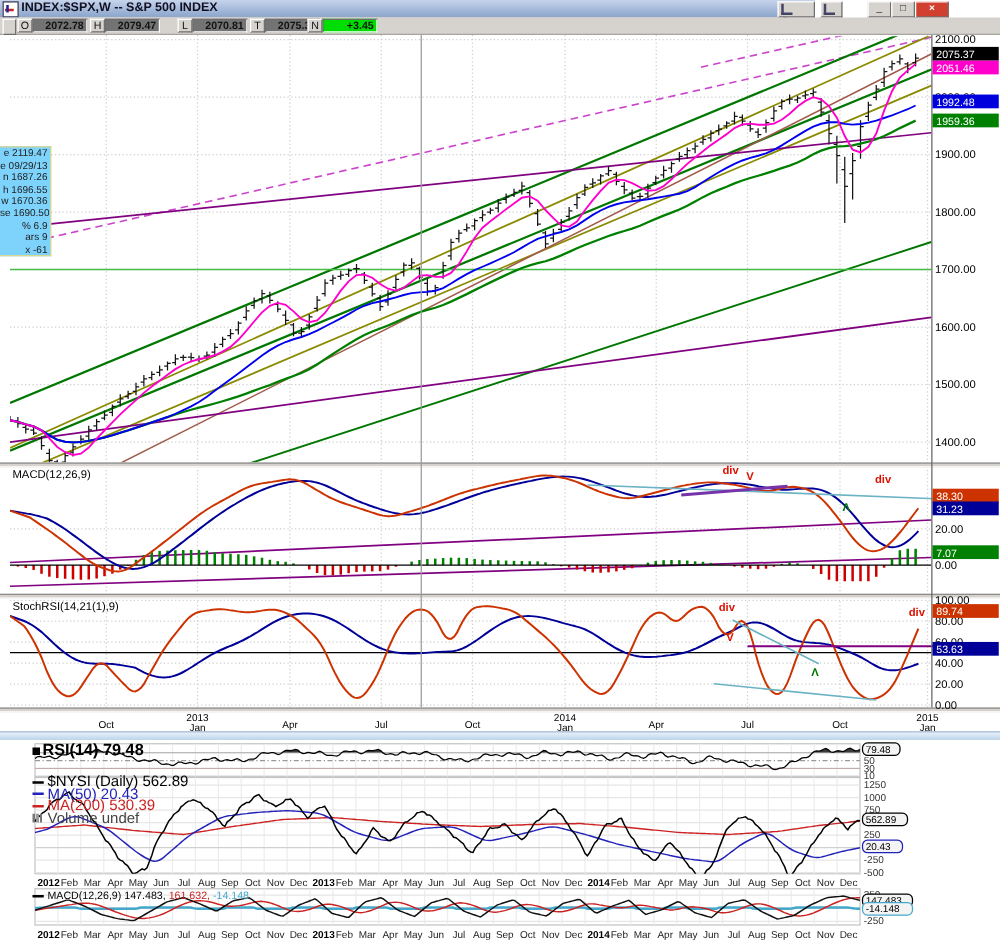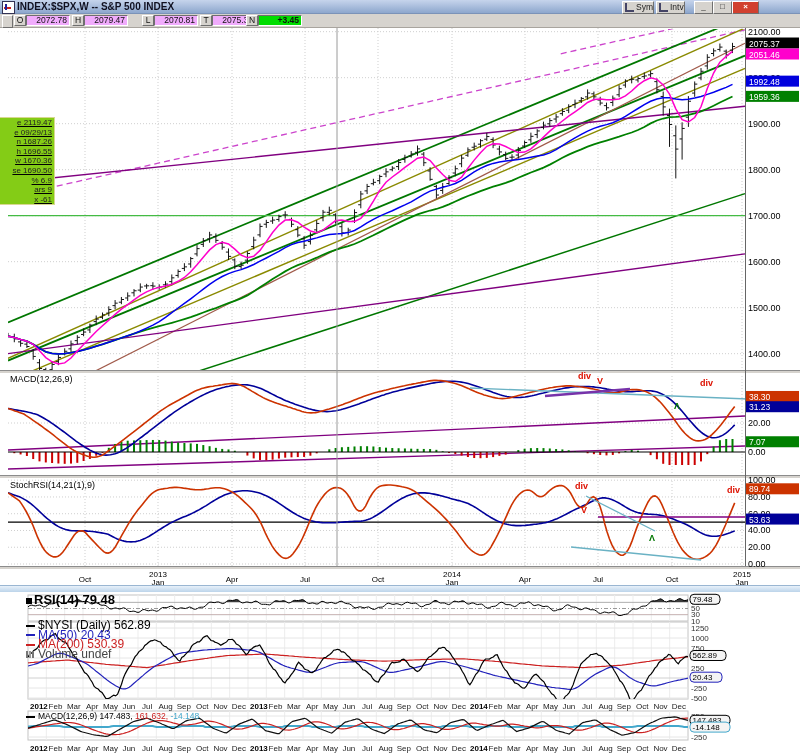--- a/index.html
+++ b/index.html
@@ -1,46 +1,46 @@
 <!DOCTYPE html>
 <html><head>
 <meta charset="utf-8">
 <style>
   html,body{margin:0;padding:0;width:800px;height:756px;background:#fff;overflow:hidden;
     font-family:"Liberation Sans",sans-serif;}
   #app{position:relative;width:800px;height:756px;}
   #chart-canvas{position:absolute;left:0;top:0;z-index:1;}
   svg text{font-family:"Liberation Sans",sans-serif;}
-  .titlebar{position:absolute;left:0;top:0;width:800px;height:14px;z-index:3;
+  .titlebar{position:absolute;left:0;top:0;width:652px;height:14px;z-index:3;
     background:linear-gradient(#c6d4ec,#8da7cd);border-bottom:1px solid #7b93b8;box-sizing:border-box;}
   .app-icon{position:absolute;left:2px;top:1px;width:11px;height:11px;background:#fff;border:1px solid #335;
     display:inline-block;}
   .app-icon i{position:absolute;left:1px;top:5px;width:7px;height:2px;background:#c22;}
   .app-icon b{position:absolute;left:2px;top:2px;width:2px;height:6px;background:#229;}
   .title-text{position:absolute;left:17px;top:1px;font-size:10px;font-weight:bold;color:#101020;white-space:nowrap;}
   .tb-btn{position:absolute;top:1px;height:11px;background:#d6d3ce;border:1px solid;border-color:#fff #6f6f6f #6f6f6f #fff;
     font-size:8.5px;line-height:10px;padding:0 0 0 2px;color:#222;cursor:default;}
   .tb-btn .ico{display:inline-block;width:7px;height:7px;border-left:2px solid #446;border-bottom:2px solid #446;
     margin-right:2px;vertical-align:middle;}
   .win-btn{position:absolute;top:1px;width:17px;height:11px;background:#d6d3ce;border:1px solid;
     border-color:#fff #6f6f6f #6f6f6f #fff;font-size:8px;line-height:9px;text-align:center;color:#222;cursor:default;}
   .win-btn.close{width:25px;background:#d1402f;color:#fff;font-weight:bold;}
   .quotebar{position:absolute;left:0;top:14px;width:800px;height:14px;background:#d6d3ce;z-index:3;
     border-bottom:1px solid #a8a49e;box-sizing:border-box;}
   .qgrip{position:absolute;left:2px;top:1px;width:9px;height:11px;background:#d6d3ce;border:1px solid;
     border-color:#fff #6f6f6f #6f6f6f #fff;}
   .qpair{position:absolute;top:1px;height:11px;}
   .qlabel{display:inline-block;width:12px;height:11px;background:#d6d3ce;border:1px solid;box-sizing:border-box;
     border-color:#fff #6f6f6f #6f6f6f #fff;font-size:8.5px;line-height:9px;text-align:center;vertical-align:top;color:#111;}
-  .qval{display:inline-block;width:44px;height:11px;background:#f0abfc;border:1px solid;box-sizing:border-box;
+  .qval{display:inline-block;width:44px;height:11px;background:#737373;border:1px solid;box-sizing:border-box;
     border-color:#6f6f6f #fff #fff #6f6f6f;font-size:8.5px;line-height:9px;text-align:right;padding-right:2px;
-    vertical-align:top;color:#111;}
+    vertical-align:top;color:#111;font-weight:bold;}
   .qval.chg{background:#00dd00;font-weight:bold;}
-  .tooltip{position:absolute;left:0;top:117px;width:55px;z-index:4;background:#84cc16;
-    border:1px solid #d8d890;border-left:none;box-sizing:border-box;text-decoration:underline;}
+  .tooltip{position:absolute;left:0;top:117px;width:41px;z-index:4;background:#7dd3fc;
+    border:1px solid #d8d890;border-left:none;box-sizing:border-box;}
   .tooltip div{font-size:8px;line-height:9.6px;color:#222;text-align:right;padding-right:2px;white-space:nowrap;overflow:hidden;}
   .panelabel{position:absolute;z-index:4;font-size:9px;color:#000;white-space:nowrap;}
   .rsi-row{position:absolute;left:26px;top:592px;z-index:4;font-size:13px;font-weight:bold;color:#000;}
   .rsi-row .rsi-ico{display:inline-block;width:6px;height:6px;background:#000;margin-right:2px;}
   .nysi-legend{position:absolute;left:26px;top:621px;z-index:4;}
   .nysi-legend div{font-size:12px;line-height:9.5px;white-space:nowrap;}
   .swatch{display:inline-block;width:9px;height:0;border-top:2px solid #000;margin-right:3px;vertical-align:middle;}
   .swatch.blue{border-top-color:#2222bb;} .swatch.red{border-top-color:#cc2222;}
   .vol-ico{display:inline-block;width:9px;height:7px;margin-right:3px;vertical-align:middle;
     background:linear-gradient(90deg,#777 0 2px,transparent 2px 3px,#999 3px 5px,transparent 5px 6px,#777 6px 8px,transparent 8px);}

